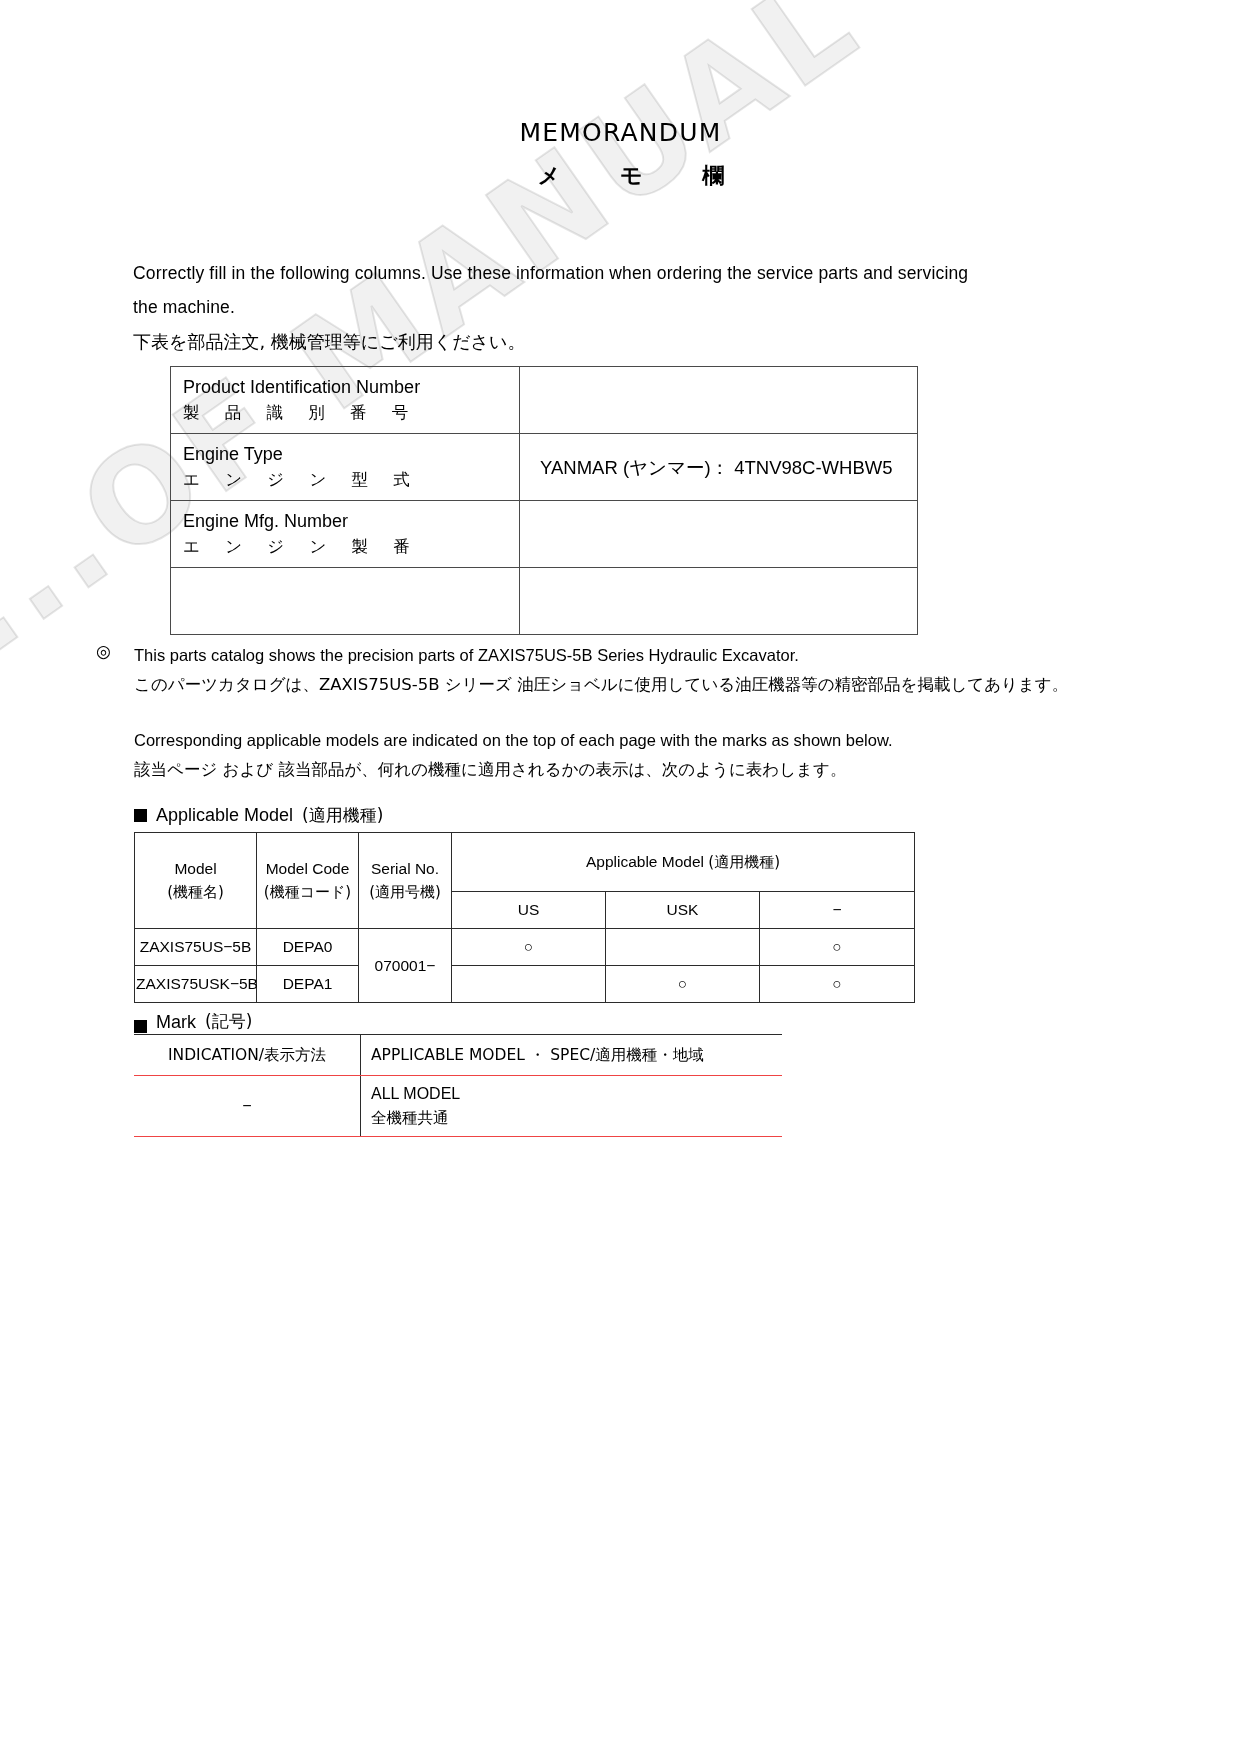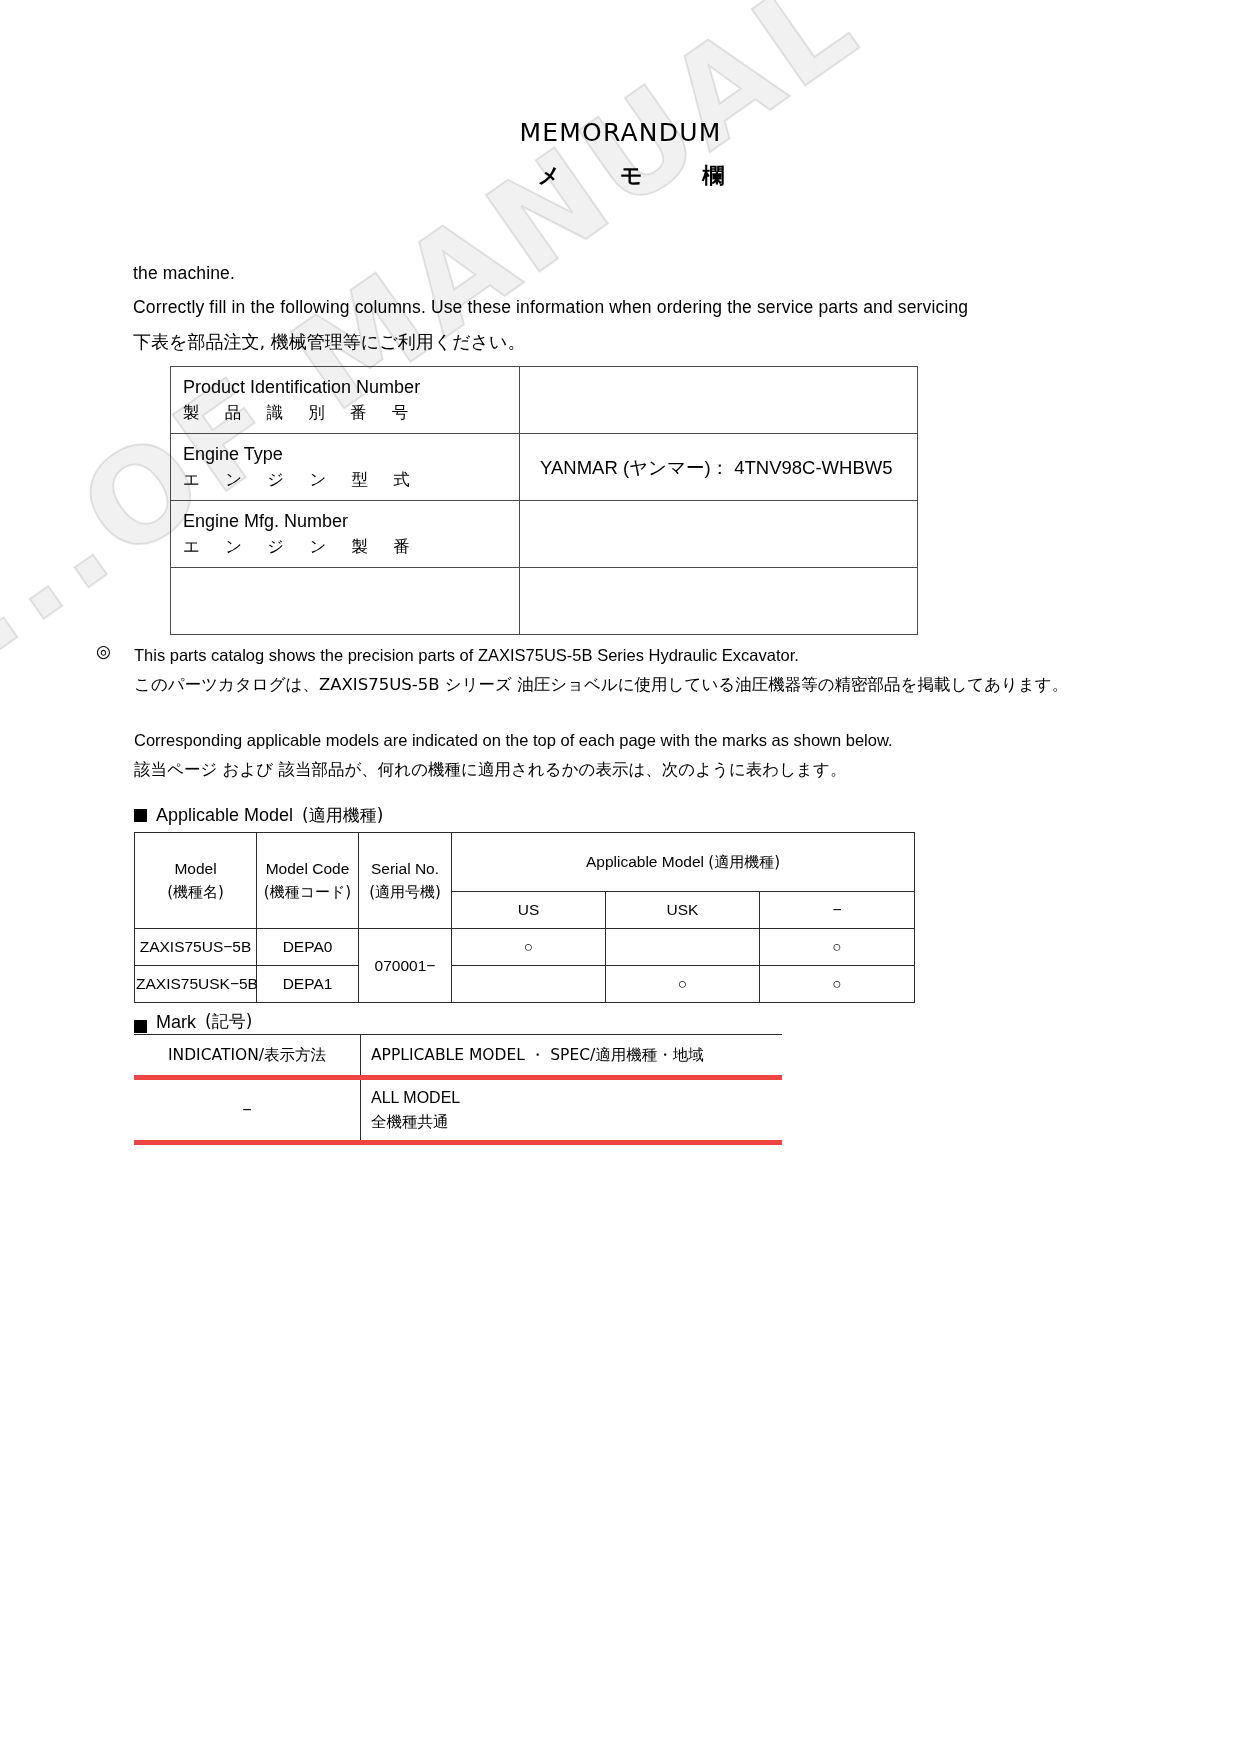--- a/index.html
+++ b/index.html
@@ -208,21 +208,21 @@
     position: absolute;
     left: 134px;
     top: 1034px;
     width: 648px;
     border-collapse: collapse;
     table-layout: fixed;
   }
   .mark-table td {
     border: none;
     border-top: 1px solid #2b2b2b;
-    border-bottom: 5px solid #ef4444;
+    border-bottom: 1px solid #ef4444;
     font-family: "Liberation Sans", sans-serif;
     font-size: 16px;
     padding: 5px 10px;
     vertical-align: middle;
   }
   .mark-table td.sep { border-right: 1px solid #2b2b2b; }
   .mark-table .c1 { width: 206px; text-align: center; }
   .mark-table .hdr-row td { height: 30px; }
   .mark-table .val-row td { height: 50px; }
   .mark-table .jp { font-family: "DejaVu Sans", sans-serif; font-size: 15.5px; }
@@ -236,22 +236,22 @@
   <div class="watermark">...OF MANUAL</div>
 
   <div class="content">
 
     <div class="title-block">
       <div class="title-en">MEMORANDUM</div>
       <div class="title-jp">メ モ 欄</div>
     </div>
 
     <div class="intro">
+      <div class="en">Correctly fill in the following columns. Use these information when ordering the service parts and servicing</div>
       <div class="en">the machine.</div>
-      <div class="en">Correctly fill in the following columns. Use these information when ordering the service parts and servicing</div>
       <div class="jp">下表を部品注文, 機械管理等にご利用ください。</div>
     </div>
 
     <table class="memo-table">
       <tbody>
         <tr>
           <td class="label">
             <div class="lab-en">Product Identification Number</div>
             <div class="lab-jp">製 品 識 別 番 号</div>
           </td>

